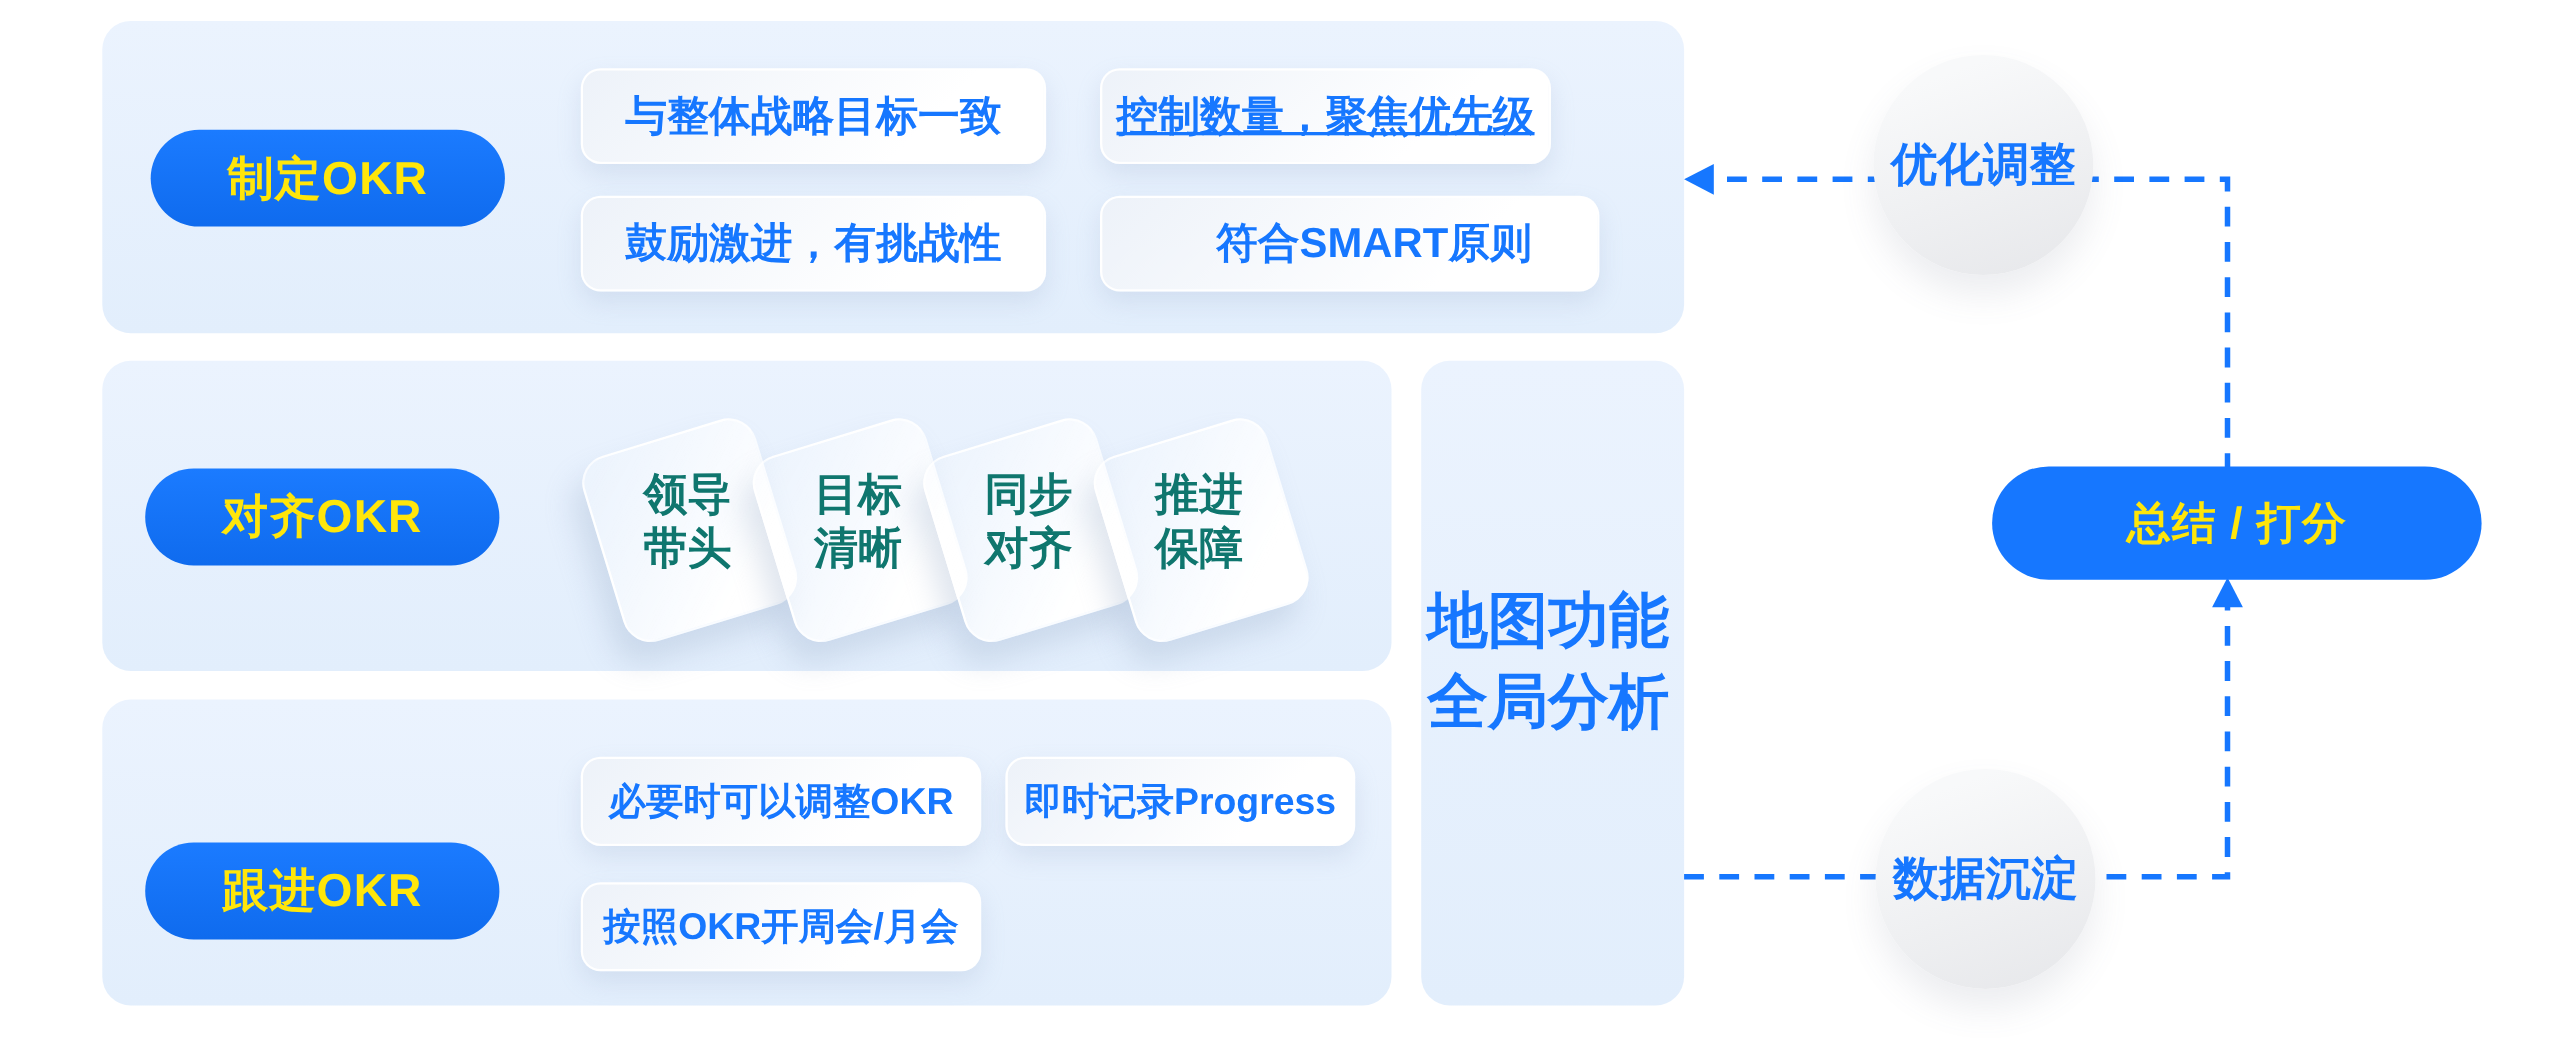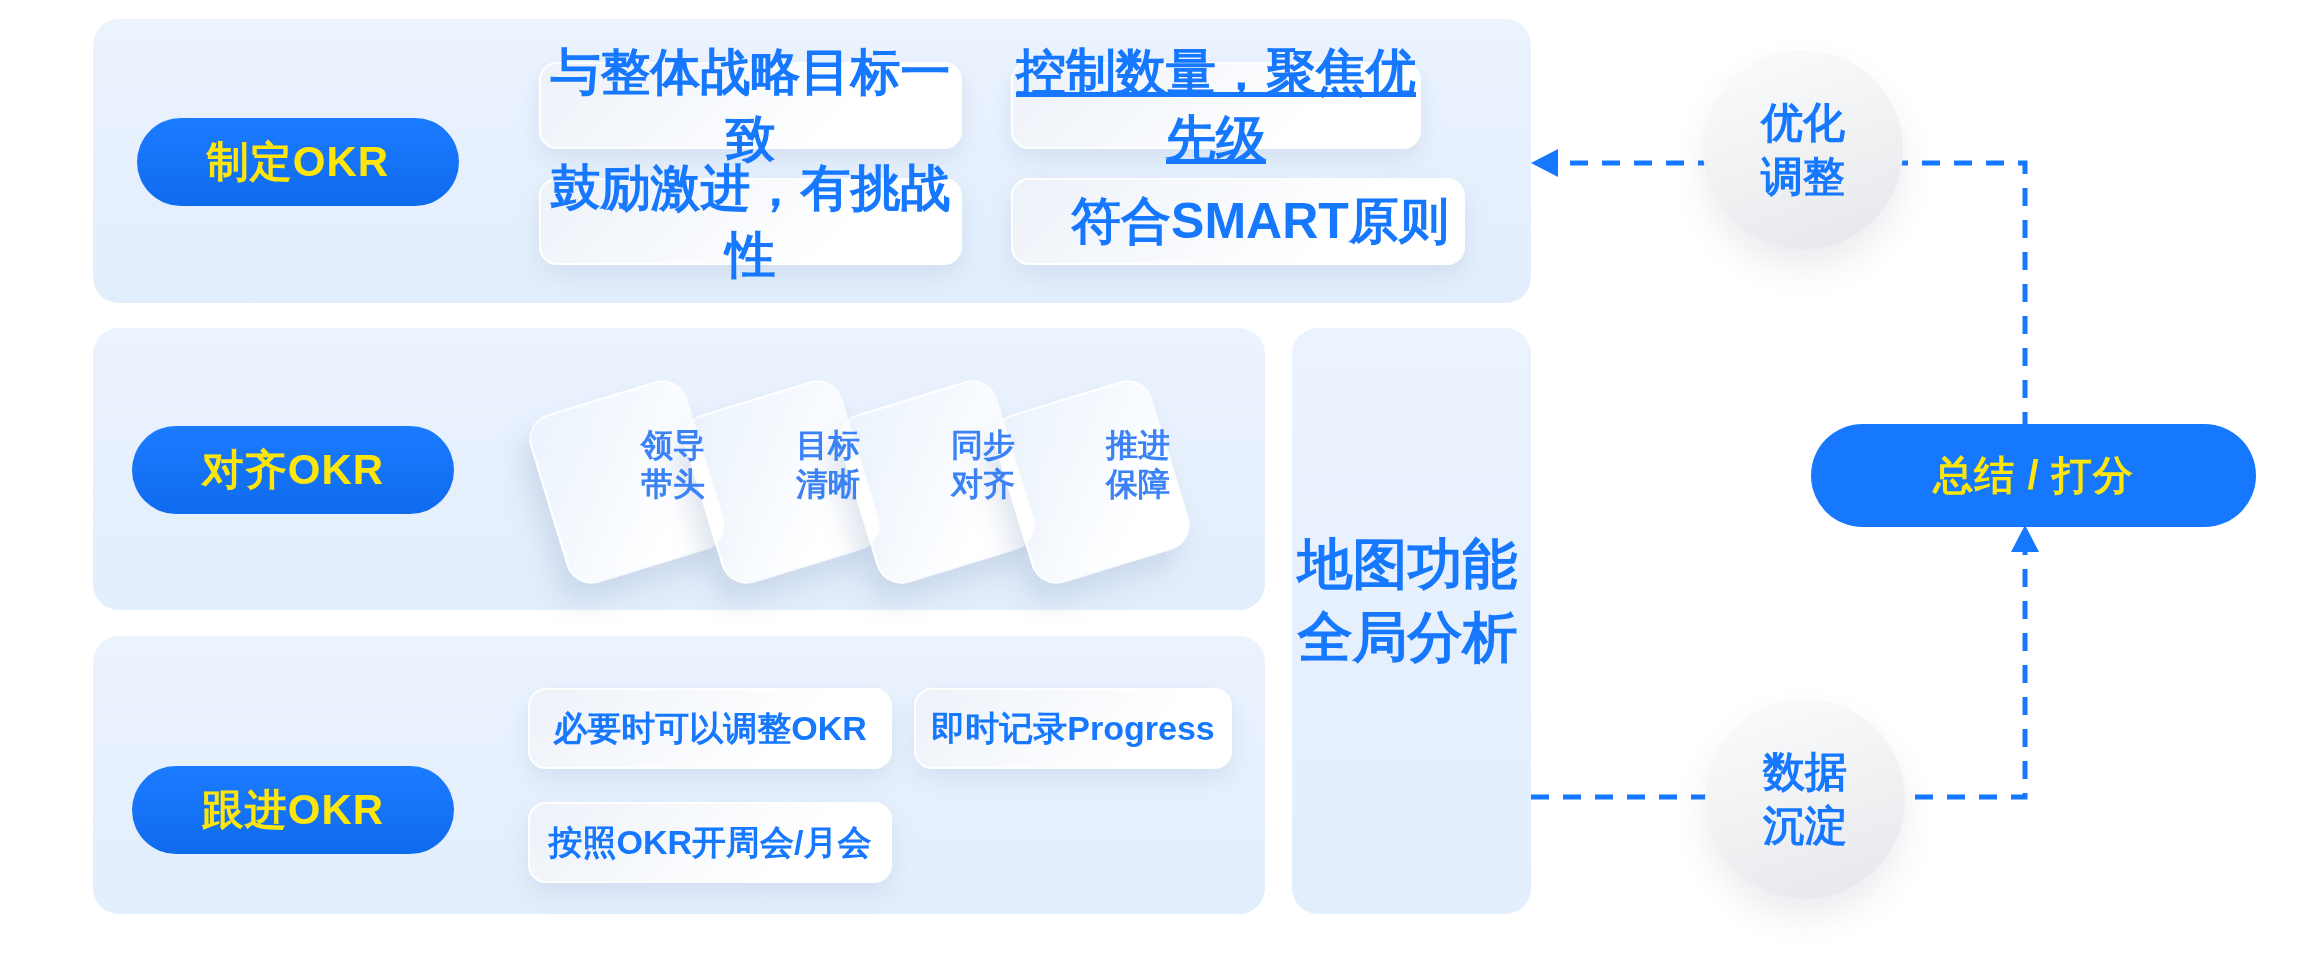--- a/index.html
+++ b/index.html
@@ -32,21 +32,21 @@
   .wbox {
     position:absolute; z-index:2;
     background:linear-gradient(135deg,#edf2f9 0%,#ffffff 72%);
     border:2px solid rgba(255,255,255,0.95);
     border-radius:18px;
     box-shadow:0 10px 22px rgba(140,160,195,0.20);
     color:#1677ff;
     display:flex; align-items:center; justify-content:center;
     text-align:center;
   }
-  .wbox-lg { font-size:50px;margin-left:11px; }
+  .wbox-lg { font-size:38px; }
   .wbox-sm { font-size:34px; }
   #box-p1 { left:528px;  top:62px;  width:419px; height:83px; }
   #box-p2 { left:1000px; top:62px;  width:406px; height:83px;text-decoration:underline; }
   #box-p3 { left:528px;  top:178px; width:419px; height:83px; }
   #box-p4 { left:1000px; top:178px; width:406px; height:83px;padding-left:44px; }
   #box-f1 { left:528px;  top:688px; width:360px; height:77px; }
   #box-f2 { left:914px;  top:688px; width:314px; height:77px; }
   #box-f3 { left:528px;  top:802px; width:360px; height:77px; }
 
   .tilt-card {
@@ -57,40 +57,40 @@
     border:2px solid rgba(255,255,255,0.65);
     box-shadow:-14px 16px 26px rgba(150,170,200,0.30);
   }
   #card-bg-1 { left:545px;  top:394px; }
   #card-bg-2 { left:700px;  top:394px; }
   #card-bg-3 { left:855px;  top:394px; }
   #card-bg-4 { left:1010px; top:394px; }
 
   .card-label {
     position:absolute; z-index:3; width:160px; top:426px;
-    color:#3b82f6; font-size:32px; line-height:1.22; text-align:right;
+    color:#0f766e; font-size:40px; line-height:1.22; text-align:center;
   }
   #card-tx-1 { left:545px; }
   #card-tx-2 { left:700px; }
   #card-tx-3 { left:855px; }
   #card-tx-4 { left:1010px; }
 
   .map-label {
     position:absolute; z-index:2;
     left:1292px; top:528px; width:231px;
     color:#1677ff; font-size:55px; line-height:1.32; text-align:center;
   }
 
   .flow-circle {
     position:absolute; z-index:4;
     width:200px; height:200px; border-radius:50%;
     background:linear-gradient(160deg,#f8f9fa 15%,#e6e7ea 100%);
     box-shadow:0 18px 32px rgba(100,110,130,0.12);
     color:#1677ff; font-size:42px; line-height:1.28;
-    display:flex; flex-direction:column; align-items:center; justify-content:center;
+    display:flex; flex-direction:row; align-items:center; justify-content:center;
     text-align:center;
   }
   #circle-optimize { left:1703px; top:50px;  }
   #circle-data     { left:1705px; top:699px; }
 
   #pill-summary {
     position:absolute; z-index:4;
     left:1811px; top:424px; width:445px; height:103px;
     border-radius:54px; background:#1677ff;
     color:#ffe60a; font-size:40px;

